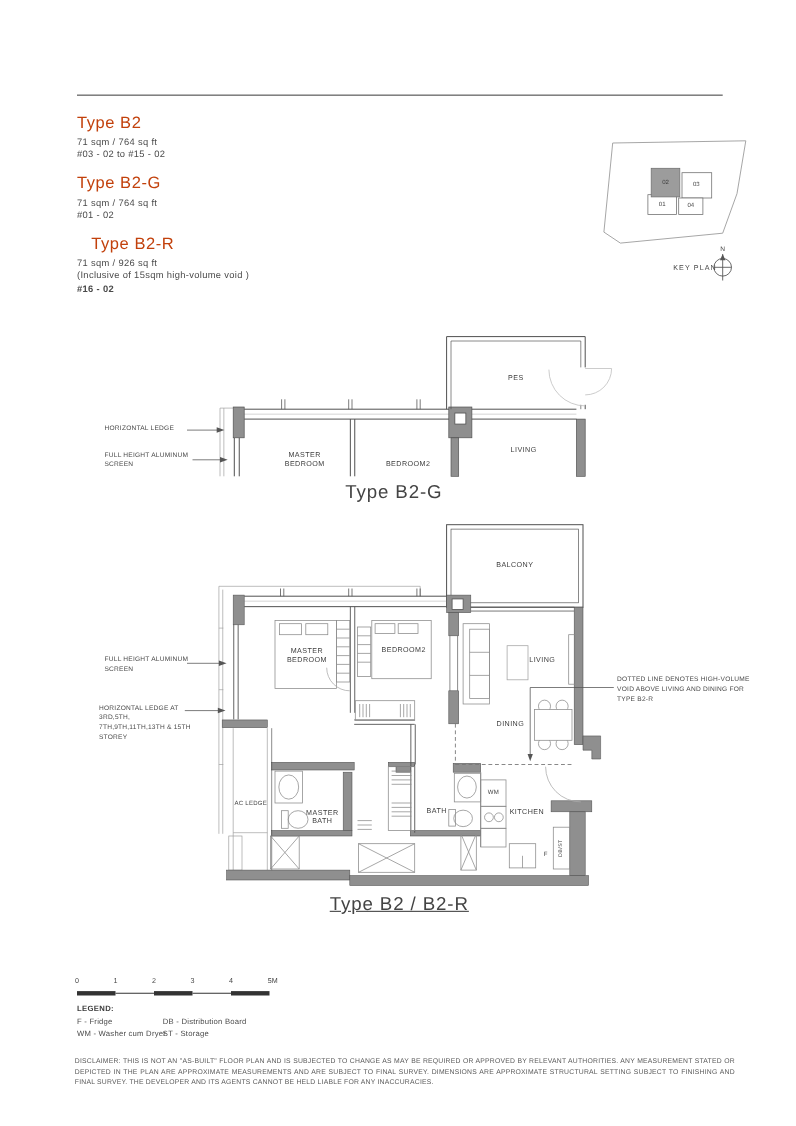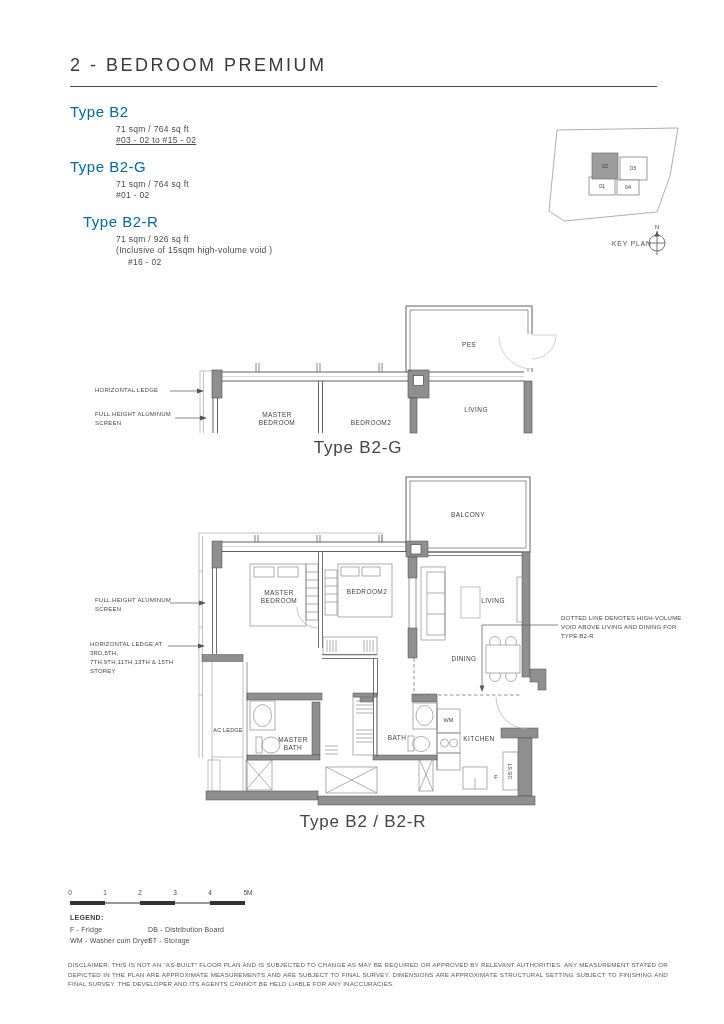--- a/index.html
+++ b/index.html
@@ -2,22 +2,22 @@
 <html><head>
 <meta charset="utf-8">
 <style>
   html,body{margin:0;padding:0;background:#e8e8e8;}
   .page{position:relative;width:724px;height:1024px;background:#ffffff;margin:0 auto;
         font-family:"Liberation Sans","DejaVu Sans",sans-serif;color:#3d3d3d;overflow:hidden;}
   svg.drawing{position:absolute;left:0;top:0;}
   .abs{position:absolute;}
   .page-title{font-size:18px;letter-spacing:2.5px;color:#3a3a3a;}
   .rule{position:absolute;left:70px;top:86px;width:587px;border-top:1.3px solid #4a4a4a;}
-  .type-name{font-size:15px;letter-spacing:.5px;color:#0369a1;}
-  .type-line{font-size:8.5px;letter-spacing:.3px;color:#4a4a4a;margin-left:46px;}
+  .type-name{font-size:15px;letter-spacing:.5px;color:#c2410c;}
+  .type-line{font-size:8.5px;letter-spacing:.3px;color:#4a4a4a;}
   .lbl{position:absolute;transform:translate(-50%,-50%);text-align:center;font-size:6.5px;
        letter-spacing:.4px;color:#3f3f3f;line-height:1.3;}
   .lbl-tiny{font-size:5.5px;letter-spacing:.2px;}
   .ann{position:absolute;font-size:6px;letter-spacing:.2px;line-height:1.5;color:#4a4a4a;}
   .caption{position:absolute;transform:translateX(-50%);font-size:17px;letter-spacing:.8px;color:#444;white-space:nowrap;}
   .kp-unit{position:absolute;transform:translate(-50%,-50%);font-size:5.5px;color:#3f3f3f;}
   .kp-label{position:absolute;font-size:6.5px;letter-spacing:1px;color:#4a4a4a;}
   .north{position:absolute;transform:translateX(-50%);font-size:6px;color:#4a4a4a;}
   .tick{position:absolute;transform:translateX(-50%);font-size:6.5px;color:#4a4a4a;}
   .legend-title{position:absolute;font-size:7px;font-weight:bold;letter-spacing:.3px;color:#3d3d3d;}
@@ -215,35 +215,34 @@
 
     <g>
       <rect x="70" y="901" width="35" height="4" fill="#333"></rect>
       <line x1="105" y1="903" x2="140" y2="903" stroke="#333" stroke-width="1"></line>
       <rect x="140" y="901" width="35" height="4" fill="#333"></rect>
       <line x1="175" y1="903" x2="210" y2="903" stroke="#333" stroke-width="1"></line>
       <rect x="210" y="901" width="35" height="4" fill="#333"></rect>
     </g>
   </svg>
 
-  <div class="abs page-title" style="left:70px;top:55px;">2 - BEDROOM PREMIUM</div>
   <div class="rule"></div>
 
   <div class="abs type-name" style="left:70px;top:103px;">Type B2</div>
   <div class="abs type-line" style="left:70px;top:124px;">71 sqm / 764 sq ft</div>
-  <div class="abs type-line" style="left:70px;top:135px;text-decoration:underline;">#03 - 02 to #15 - 02</div>
+  <div class="abs type-line" style="left:70px;top:135px;">#03 - 02 to #15 - 02</div>
 
   <div class="abs type-name" style="left:70px;top:158px;">Type B2-G</div>
   <div class="abs type-line" style="left:70px;top:179px;">71 sqm / 764 sq ft</div>
   <div class="abs type-line" style="left:70px;top:190px;">#01 - 02</div>
 
   <div class="abs type-name" style="left:83px;top:213px;">Type B2-R</div>
   <div class="abs type-line" style="left:70px;top:234px;">71 sqm / 926 sq ft</div>
   <div class="abs type-line" style="left:70px;top:245px;">(Inclusive of 15sqm high-volume void )</div>
-  <div class="abs type-line" style="left:82px;top:257px;">#16 - 02</div>
+  <div class="abs type-line" style="left:70px;top:257px;font-weight:bold;">#16 - 02</div>
 
   <div class="kp-unit" style="left:602px;top:186px;">01</div>
   <div class="kp-unit" style="left:605px;top:166px;">02</div>
   <div class="kp-unit" style="left:633px;top:168px;">03</div>
   <div class="kp-unit" style="left:628px;top:187px;">04</div>
   <div class="kp-label" style="left:612px;top:240px;">KEY PLAN</div>
   <div class="north" style="left:657px;top:224px;">N</div>
 
   <div class="lbl" style="left:469px;top:345px;">PES</div>
   <div class="lbl" style="left:277px;top:419px;width:48px;">MASTER BEDROOM</div>
@@ -261,21 +260,21 @@
   <div class="lbl" style="left:479px;top:739px;">KITCHEN</div>
   <div class="lbl" style="left:397px;top:738px;">BATH</div>
   <div class="lbl" style="left:293px;top:744px;width:42px;">MASTER BATH</div>
   <div class="lbl lbl-tiny" style="left:228px;top:731px;white-space:nowrap;">AC LEDGE</div>
   <div class="lbl lbl-tiny" style="left:448.5px;top:721px;">WM</div>
   <div class="lbl lbl-tiny" style="left:496px;top:778px;">F</div>
   <div class="lbl rot" style="left:510.5px;top:771px;">DB/ST</div>
   <div class="ann" style="left:95px;top:596px;width:82px;">FULL HEIGHT ALUMINUM SCREEN</div>
   <div class="ann" style="left:90px;top:640px;width:90px;">HORIZONTAL LEDGE AT 3RD,5TH, 7TH,9TH,11TH,13TH &amp; 15TH STOREY</div>
   <div class="ann" style="left:561px;top:614px;width:122px;">DOTTED LINE DENOTES HIGH-VOLUME VOID ABOVE LIVING AND DINING FOR TYPE B2-R</div>
-  <div class="caption" style="left:363px;top:812px;">Type B2 / B2-R</div>
+  <div class="caption" style="left:363px;top:812px;text-decoration:underline;">Type B2 / B2-R</div>
 
   <div class="tick" style="left:70px;top:889px;">0</div>
   <div class="tick" style="left:105px;top:889px;">1</div>
   <div class="tick" style="left:140px;top:889px;">2</div>
   <div class="tick" style="left:175px;top:889px;">3</div>
   <div class="tick" style="left:210px;top:889px;">4</div>
   <div class="tick" style="left:248px;top:889px;">5M</div>
 
   <div class="legend-title" style="left:70px;top:914px;">LEGEND:</div>
   <div class="legend-item" style="left:70px;top:926px;">F - Fridge</div>

